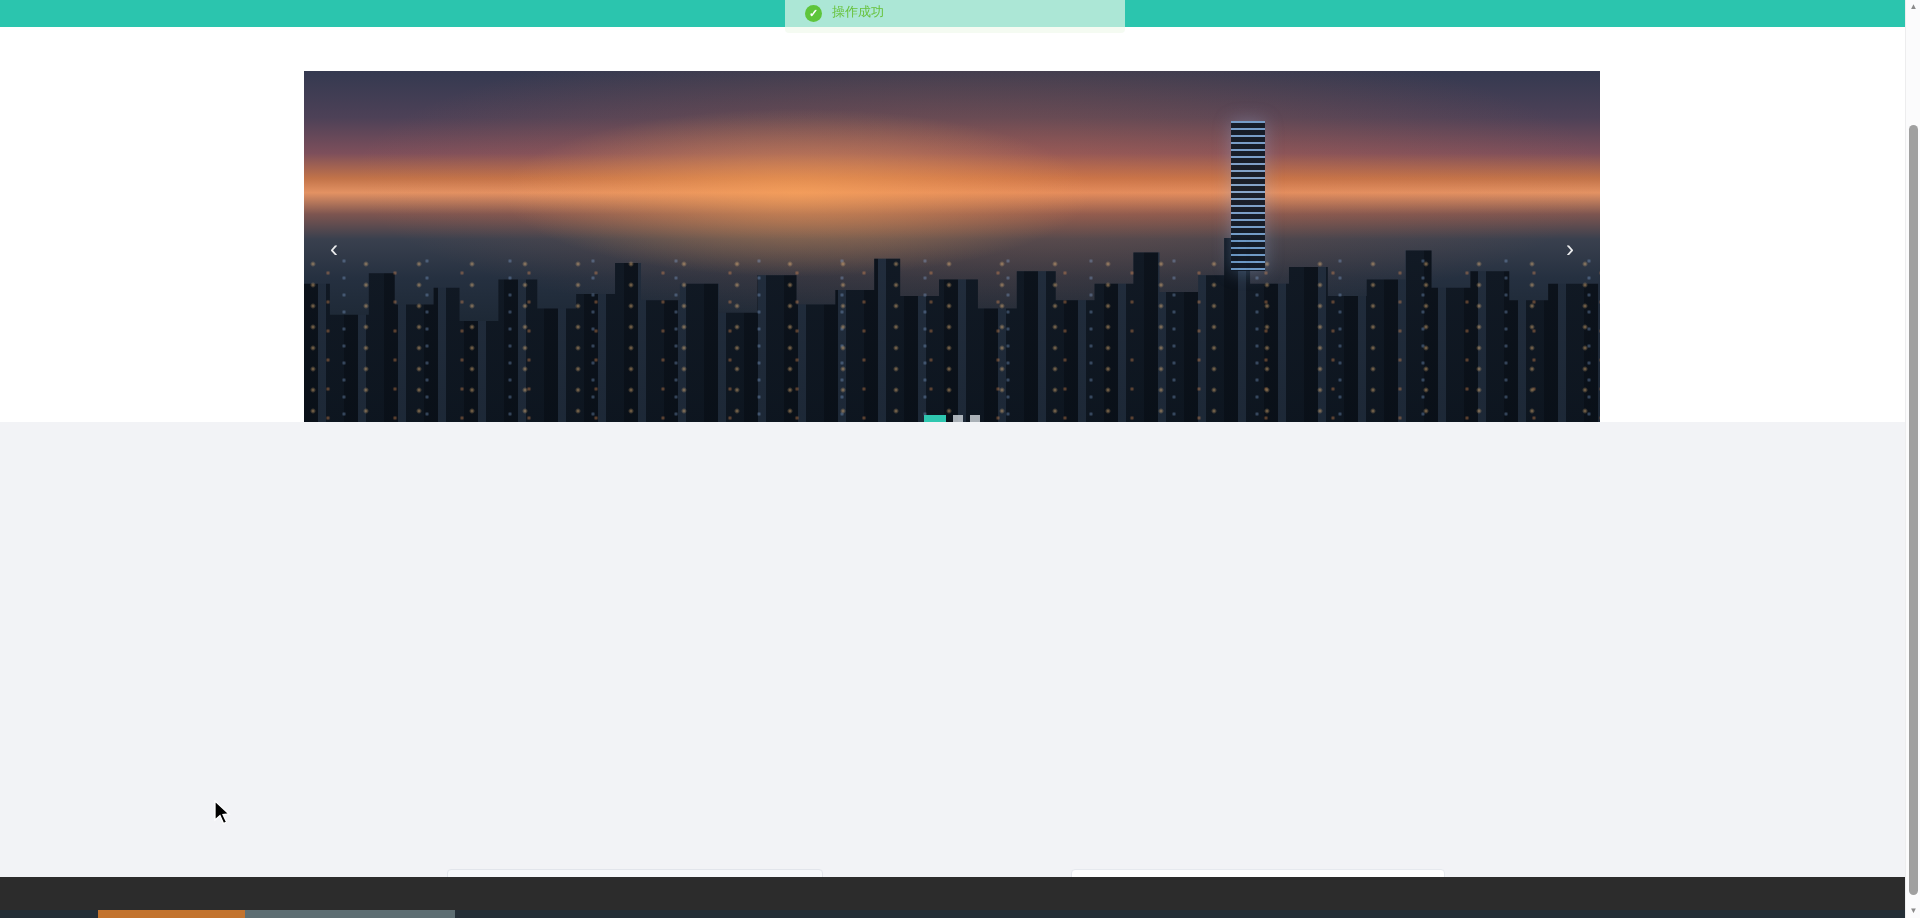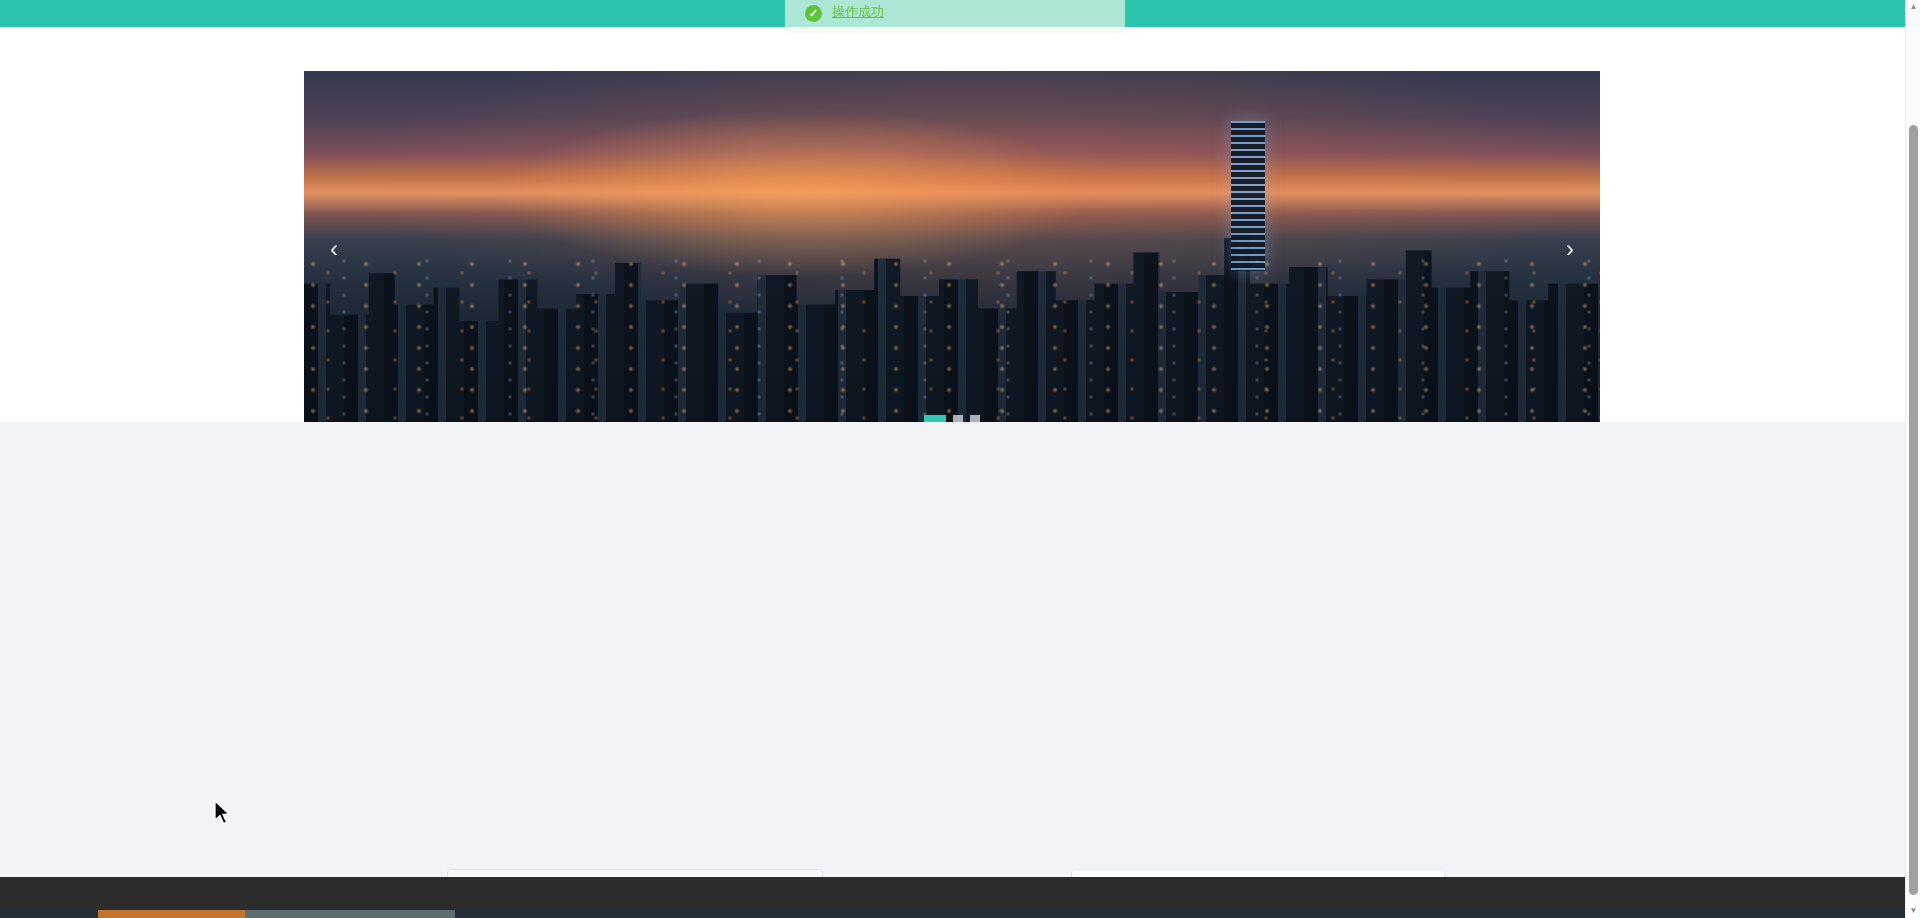--- a/index.html
+++ b/index.html
@@ -6,21 +6,21 @@
   body { width:1920px; height:918px; overflow:hidden; font-family:"Liberation Sans", sans-serif; }
   .page { position:relative; width:1920px; height:918px; background:#ffffff; overflow:hidden; }
 
   
   .topbar { position:absolute; left:0; top:0; width:1905px; height:27px; background:#2bc5ae; }
   .toast { position:absolute; left:785px; top:-14px; width:340px; height:47px;
            background:rgba(240,249,235,0.66); border-radius:4px;
            display:flex; align-items:center; padding-left:20px; gap:10px; z-index:5; }
   .toast-icon { width:17px; height:17px; border-radius:50%; background:#5ec53b; color:#fff;
                 font-size:11px; line-height:17px; text-align:center; font-weight:bold; margin-top:8px; }
-  .toast-text { color:#67c23a; font-size:13px; margin-top:5px;text-decoration:underline; }
+  .toast-text { color:#67c23a; font-size:13px; margin-top:5px; }
 
   
   .hero-band { position:absolute; left:0; top:27px; width:1905px; height:395px; background:#ffffff; }
   .carousel { position:absolute; left:304px; top:44px; width:1296px; height:358px; overflow:hidden; background:#1a2531; }
   .carousel-img { position:absolute; inset:0;
     background:
       radial-gradient(ellipse 420px 120px at 38% 34%, rgba(255,170,90,0.55), rgba(255,170,90,0) 70%),
       radial-gradient(ellipse 900px 220px at 52% 30%, rgba(230,120,70,0.30), rgba(230,120,70,0) 70%),
       linear-gradient(180deg, #343950 0%, #4d4157 13%, #7d4f5b 23%, #c27349 30%, #e39263 34%,
                       #7d5550 40%, #39404e 47%, #253040 58%, #1a2531 75%, #121b25 100%);

